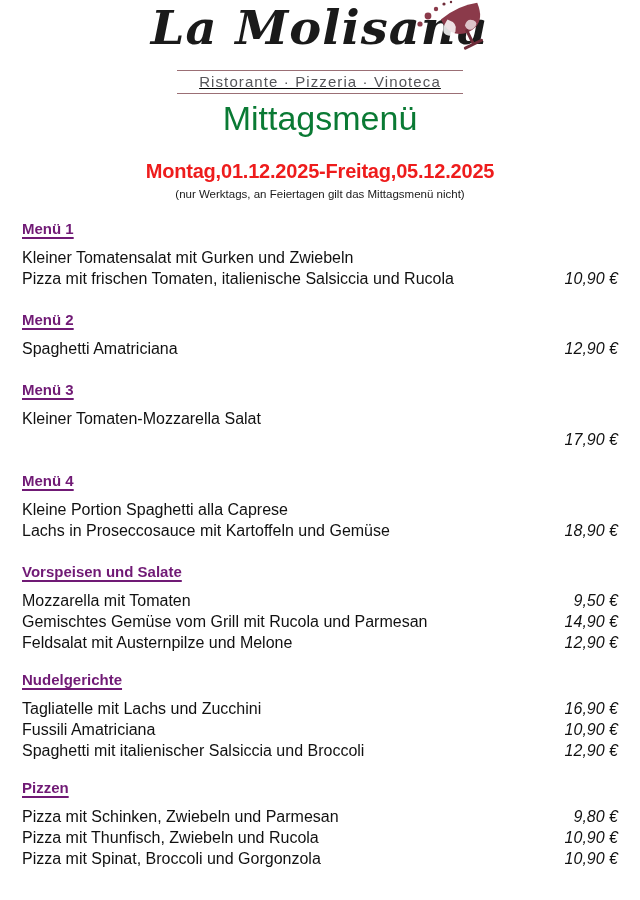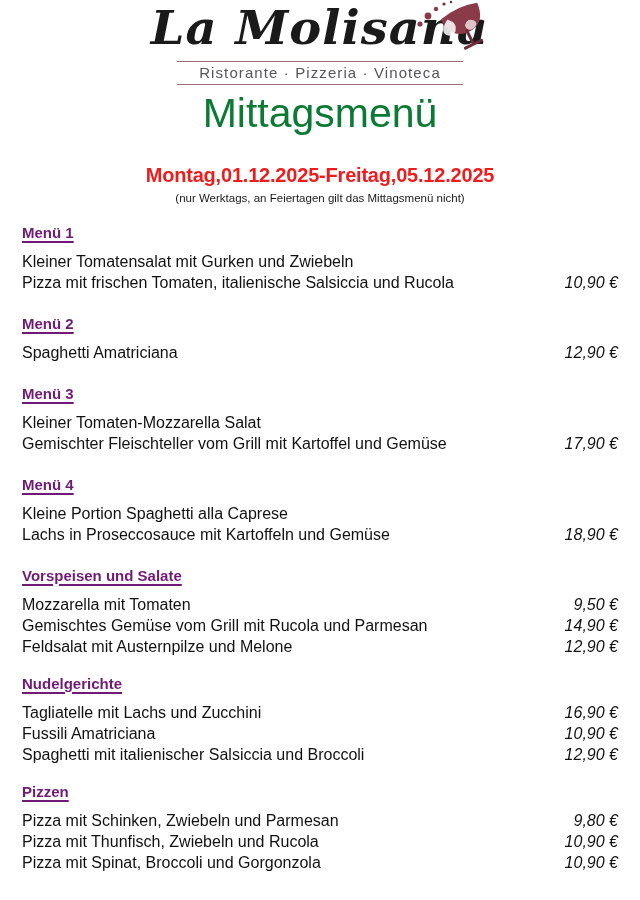--- a/index.html
+++ b/index.html
@@ -43,41 +43,42 @@
   .wine-glass {
     position: absolute;
     top: -4px;
     right: -26px;
     width: 96px;
     height: 52px;
     pointer-events: none;
   }
   .logo-rule-wrap {
     width: 286px;
-    margin: 10px auto 0 auto;
+    margin: 19px auto 0 auto;
+    text-decoration: underline;
   }
   .logo-rule {
     height: 1px;
     background: #9b6f75;
     width: 100%;
   }
   .logo-subline {
     font-family: "Liberation Sans", sans-serif;
     font-size: 15px;
     letter-spacing: 1.1px;
     color: #56565a;
     padding: 2px 0 3px 0;
     white-space: nowrap;
   }
 
   
   .page-title {
     text-align: center;
     font-family: "Liberation Sans", sans-serif;
-    font-size: 41px;
+    font-size: 34px;
     font-weight: 400;
     color: #0a7a34;
     margin-top: 6px;
     line-height: 1.1;
   }
   .date-range {
     text-align: center;
     font-size: 20px;
     font-weight: 700;
     color: #ee1c1c;
@@ -188,21 +189,20 @@
         <span class="desc">Spaghetti Amatriciana</span>
         <span class="dots"></span>
         <span class="price">12,90 €</span>
       </div></div>
     <div class="section-gap"></div>
     <div class="section combo"><div class="section-heading">Menü 3</div><div class="line no-price">
         <span class="desc">Kleiner Tomaten-Mozzarella Salat</span>
         <span class="dots"></span>
         <span class="price"></span>
       </div><div class="line">
-        <span class="desc">Gemischter Fleischteller vom Grill mit Kartoffel und Gemüse</span>
         <span class="dots"></span>
         <span class="price">17,90 €</span>
       </div></div>
     <div class="section-gap"></div>
     <div class="section combo"><div class="section-heading">Menü 4</div><div class="line no-price">
         <span class="desc">Kleine Portion Spaghetti alla Caprese</span>
         <span class="dots"></span>
         <span class="price"></span>
       </div><div class="line">
         <span class="desc">Lachs in Proseccosauce mit Kartoffeln und Gemüse</span>

